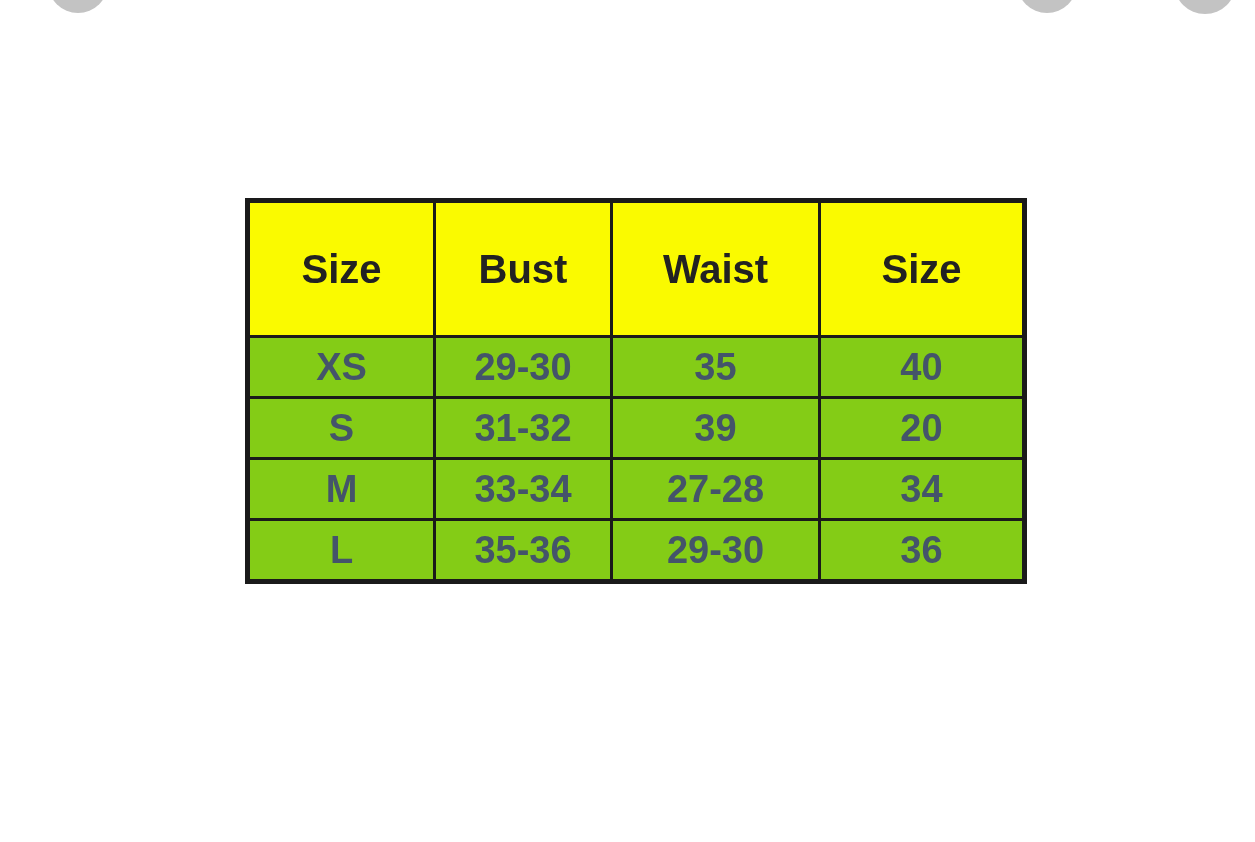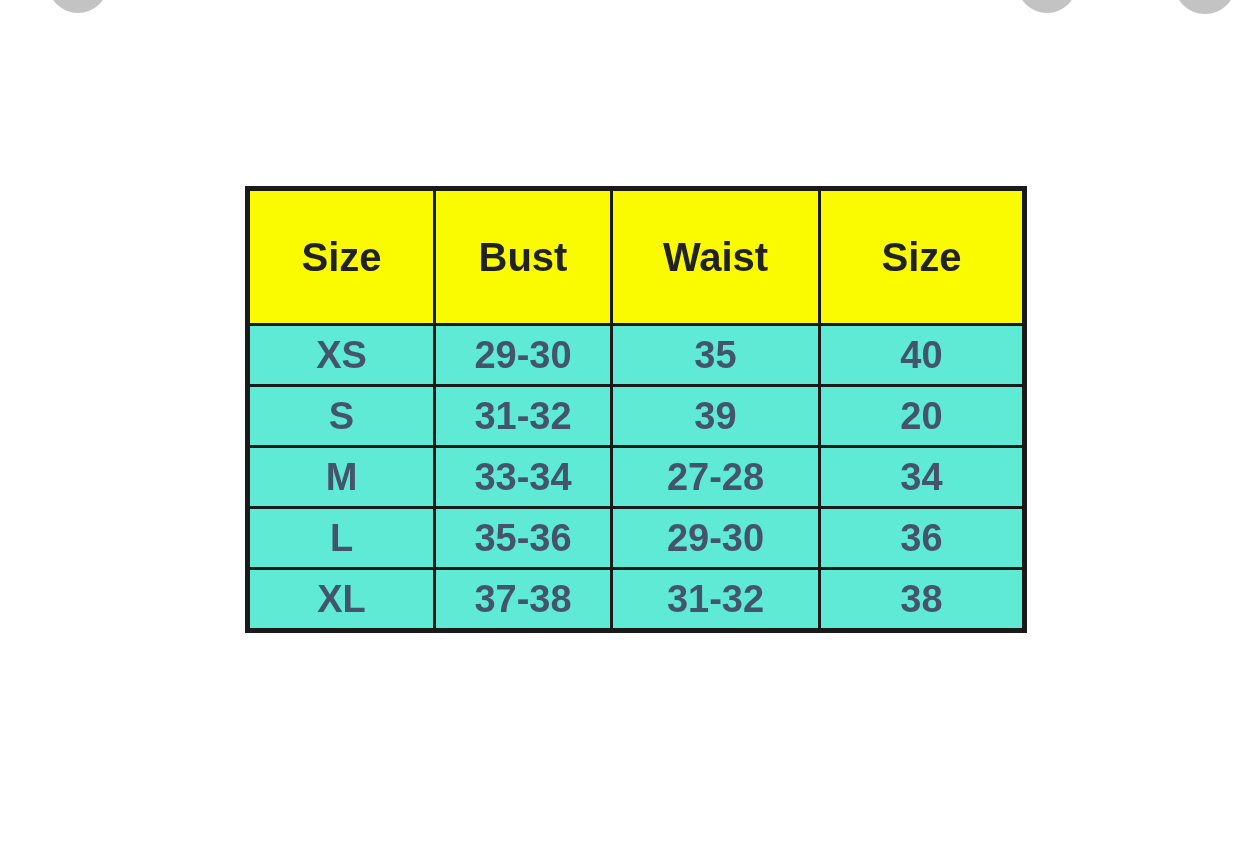--- a/index.html
+++ b/index.html
@@ -21,21 +21,21 @@
     width: 60px;
     height: 60px;
   }
   .circle.c1 { left: 48px;   top: -47px; }
   .circle.c2 { left: 1017px; top: -47px; }
   .circle.c3 { left: 1174px; top: -48px; width: 62px; height: 62px; }
 
   table.size-chart {
     position: absolute;
     left: 245px;
-    top: 186px;
+    top: 198px;
     border-collapse: collapse;
     table-layout: fixed;
     border: 5px solid var(--border, #1a1a1a);
   }
   table.size-chart th,
   table.size-chart td {
     border: 3px solid var(--border, #1a1a1a);
     text-align: center;
     vertical-align: middle;
     padding: 0;
@@ -43,21 +43,21 @@
   }
   table.size-chart th {
     height: 132px;
     background: var(--header_bg, #fafa00);
     color: var(--header_text, #222222);
     font-size: 40px;
     font-weight: bold;
   }
   table.size-chart td {
     height: 58px;
-    background: #5eead4;
+    background: #84cc16;
     color: var(--data_text, #44546a);
     font-size: 38px;
     font-weight: bold;
   }
 </style>
 </head>
 <body style="--background: #ffffff; --header_bg: #fafa00; --border: #1a1a1a; --header_text: #222222; --data_text: #44546a; --circle: #c3c3c3;">
 
 <div class="circle c1"></div>
 <div class="circle c2"></div>
@@ -96,20 +96,14 @@
       <td>33-34</td>
       <td>27-28</td>
       <td>34</td>
     </tr>
     <tr>
       <td>L</td>
       <td>35-36</td>
       <td>29-30</td>
       <td>36</td>
     </tr>
-    <tr>
-      <td>XL</td>
-      <td>37-38</td>
-      <td>31-32</td>
-      <td>38</td>
-    </tr>
   </tbody>
 </table>
 
 </body></html>

